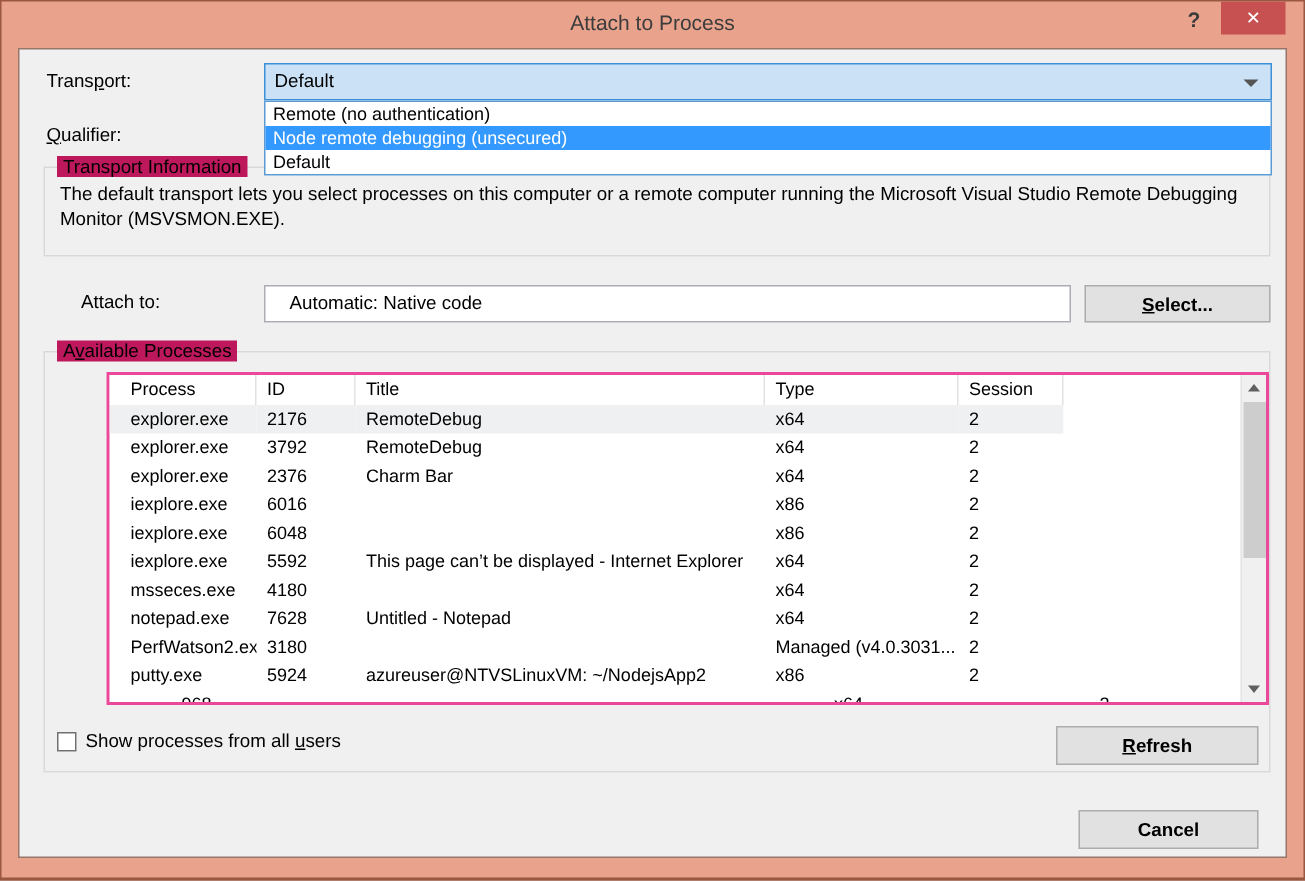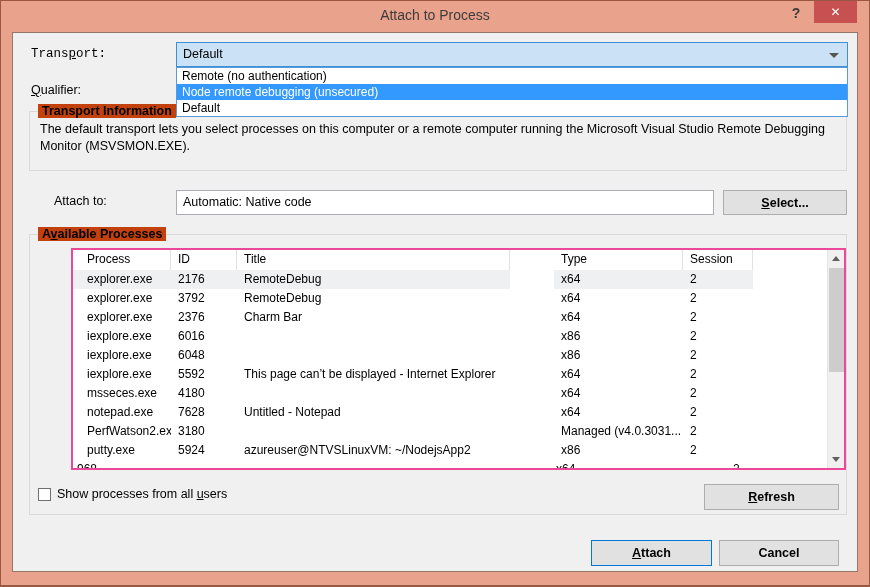--- a/index.html
+++ b/index.html
@@ -24,39 +24,39 @@
            background:#cbe2f6; border:1px solid #3d8fd6; line-height:23px; padding-left:6px; }
   .combo .chev { position:absolute; right:8px; top:10px; width:0; height:0;
                  border-left:5px solid transparent; border-right:5px solid transparent;
                  border-top:5px solid #555; }
   .droplist { position:absolute; left:163px; top:34px; width:672px;
               background:#fff; border:1px solid #5a9bd5; z-index:10; }
   .opt { height:16px; line-height:16px; padding-left:5px; font-size:12px; white-space:nowrap; }
   .opt.hl { background:#3399ff; color:#fff; }
   
   .group { position:absolute; border:1px solid #d9d9d9; }
-  .gl { position:absolute; top:-8px; left:8px; background:#c2410c; padding:0 4px;
-        font-size:12.5px; white-space:nowrap;font-weight:bold; }
+  .gl { position:absolute; top:-8px; left:8px; background:#be185d; padding:0 4px;
+        font-size:12.5px; white-space:nowrap; }
   .ti-text { position:absolute; left:10px; right:14px; top:9px; line-height:16.5px; }
   
   .txtbox { position:absolute; left:163px; top:157px; width:538px; height:25px;
-            background:#fff; border:1px solid #abadb3; line-height:23px; padding-left:6px; }
+            background:#fff; border:1px solid #abadb3; line-height:23px; padding-left:16px; }
   .btn { position:absolute; background:#e1e1e1; border:1px solid #adadad;
          font-size:12.5px; text-align:center; cursor:default;font-weight:bold; }
   .btn.primary { border-color:#0078d7; }
   
   .listview { position:absolute; left:58px; top:215px; width:775px; height:222px;
               background:#fff; border:2px solid #ec4899; overflow:hidden; }
   .lhead { display:flex; height:20px; font-size:12px; background:#fff; }
   .lhead .cell { border-right:1px solid #e2e2e2; line-height:19px; }
   .prow { display:flex; height:19px; font-size:12px; line-height:18px;justify-content:flex-end; }
   .prow.clipped { height:10px; overflow:hidden;gap:48px; }
   .cell { white-space:nowrap; overflow:hidden; padding-left:7px; flex:none; }
   .c0 { width:98px; padding-left:14px; } .c1 { width:66px; } .c2 { width:273px; }
-  .c3 { width:129px;margin-left:44px; } .c4 { width:70px; }
+  .c3 { width:129px; } .c4 { width:70px; }
   .fill { flex:1; padding:0; }
   .prow.selected .cell { background:#eff0f1; }
   .prow.selected .fill { background:#fff; }
   .lhead .c0 { padding-left:14px; }
   
   .vscroll { position:absolute; right:0; top:0; bottom:0; width:17px; background:#f0f0f0;
              border-left:1px solid #e5e5e5; }
   .sb-arrow { position:absolute; left:0; width:17px; height:17px; }
   .sb-arrow:before { content:""; position:absolute; left:4px; }
   .sb-up { top:0; } .sb-up:before { top:6px; border-left:4px solid transparent;
@@ -75,21 +75,21 @@
 <div class="window">
 
   <div class="titlebar">
     <div class="title">Attach to Process</div>
     <div class="helpbtn">?</div>
     <div class="closebtn">✕</div>
   </div>
 
   <div class="content">
 
-    <div class="lbl" style="left:18px; top:14px;font-family:Liberation Mono, monospace;">Trans<u>p</u>ort:</div>
+    <div class="lbl" style="left:18px; top:14px;">Trans<u>p</u>ort:</div>
 
     <div class="combo">
       <span>Default</span>
       <span class="chev"></span>
     </div>
 
     <div class="droplist" id="droplist">
         <div class="opt">Remote (no authentication)</div>
         <div class="opt hl">Node remote debugging (unsecured)</div>
         <div class="opt">Default</div>
@@ -215,17 +215,16 @@
         <div class="sb-arrow sb-up"></div>
         <div class="sb-thumb"></div>
         <div class="sb-arrow sb-down"></div>
       </div>
     </div>
 
     <div class="checkbox"></div>
     <div class="lbl" style="left:44px; top:454px;">Show processes from all <u>u</u>sers</div>
     <button class="btn" style="left:691px; top:451px; width:135px; height:26px;"><u>R</u>efresh</button>
 
-    <button class="btn primary" style="left:578px; top:507px; width:121px; height:26px;"><u>A</u>ttach</button>
     <button class="btn" style="left:706px; top:507px; width:120px; height:26px;">Cancel</button>
 
   </div>
 </div>
 
 </body></html>

